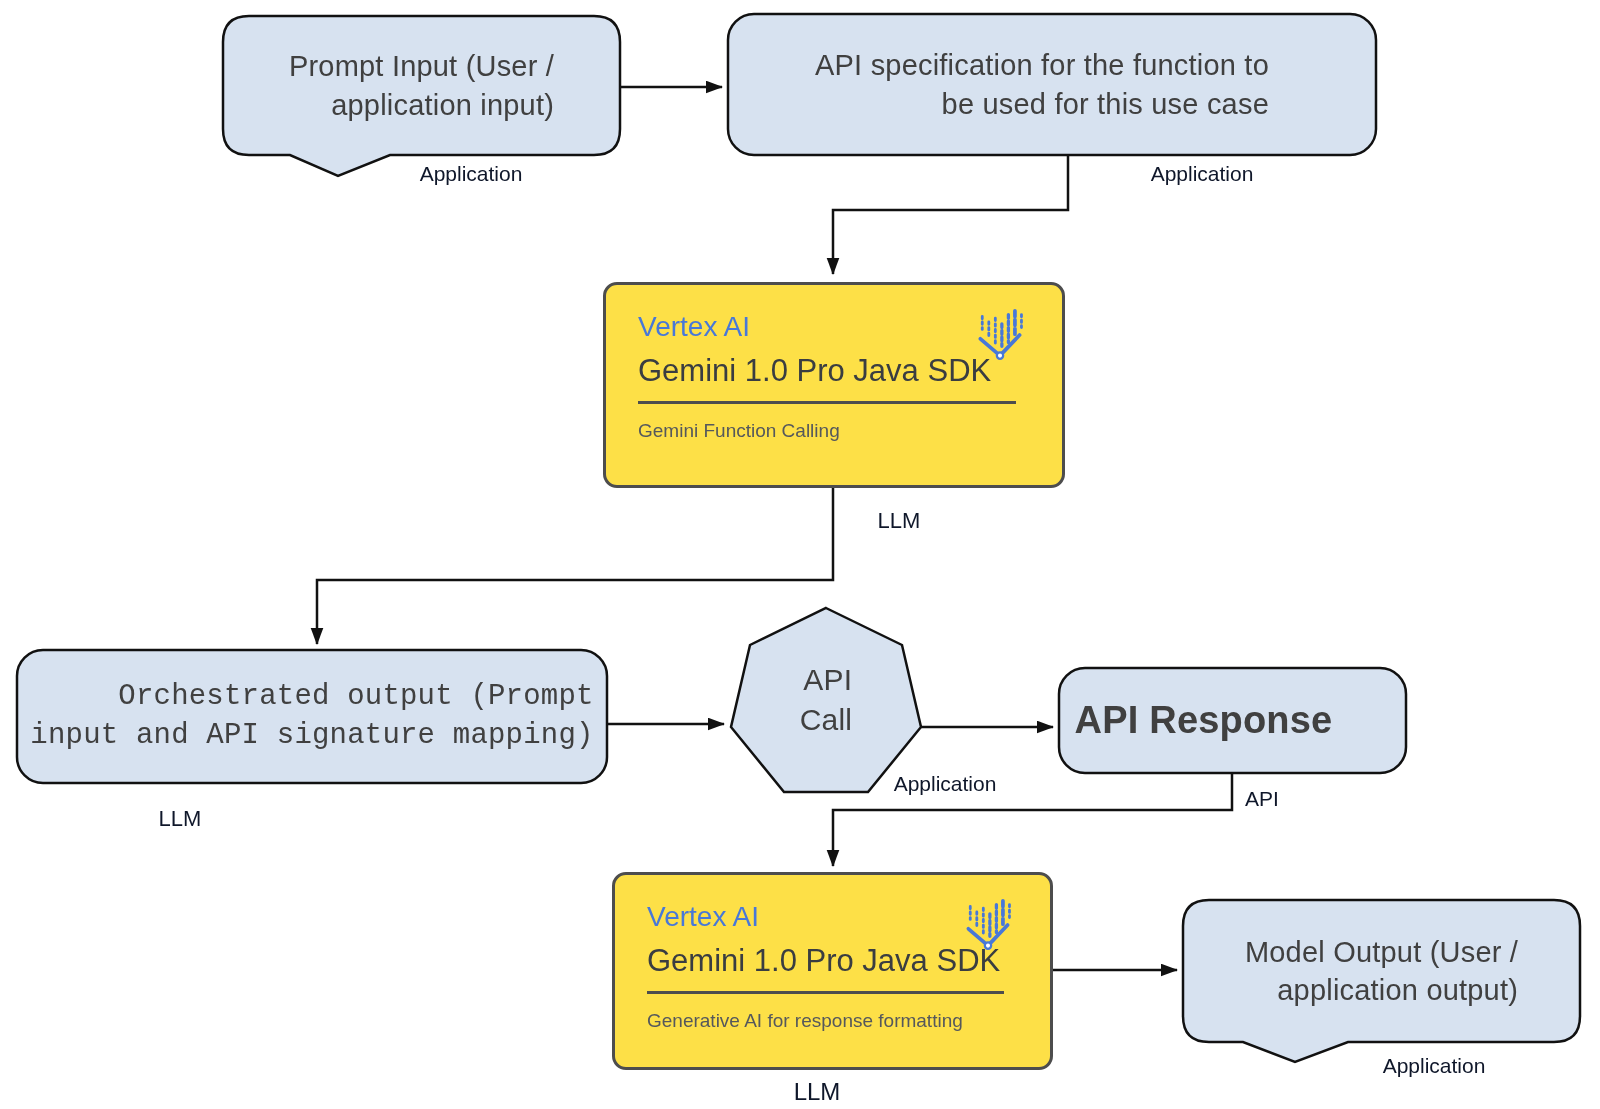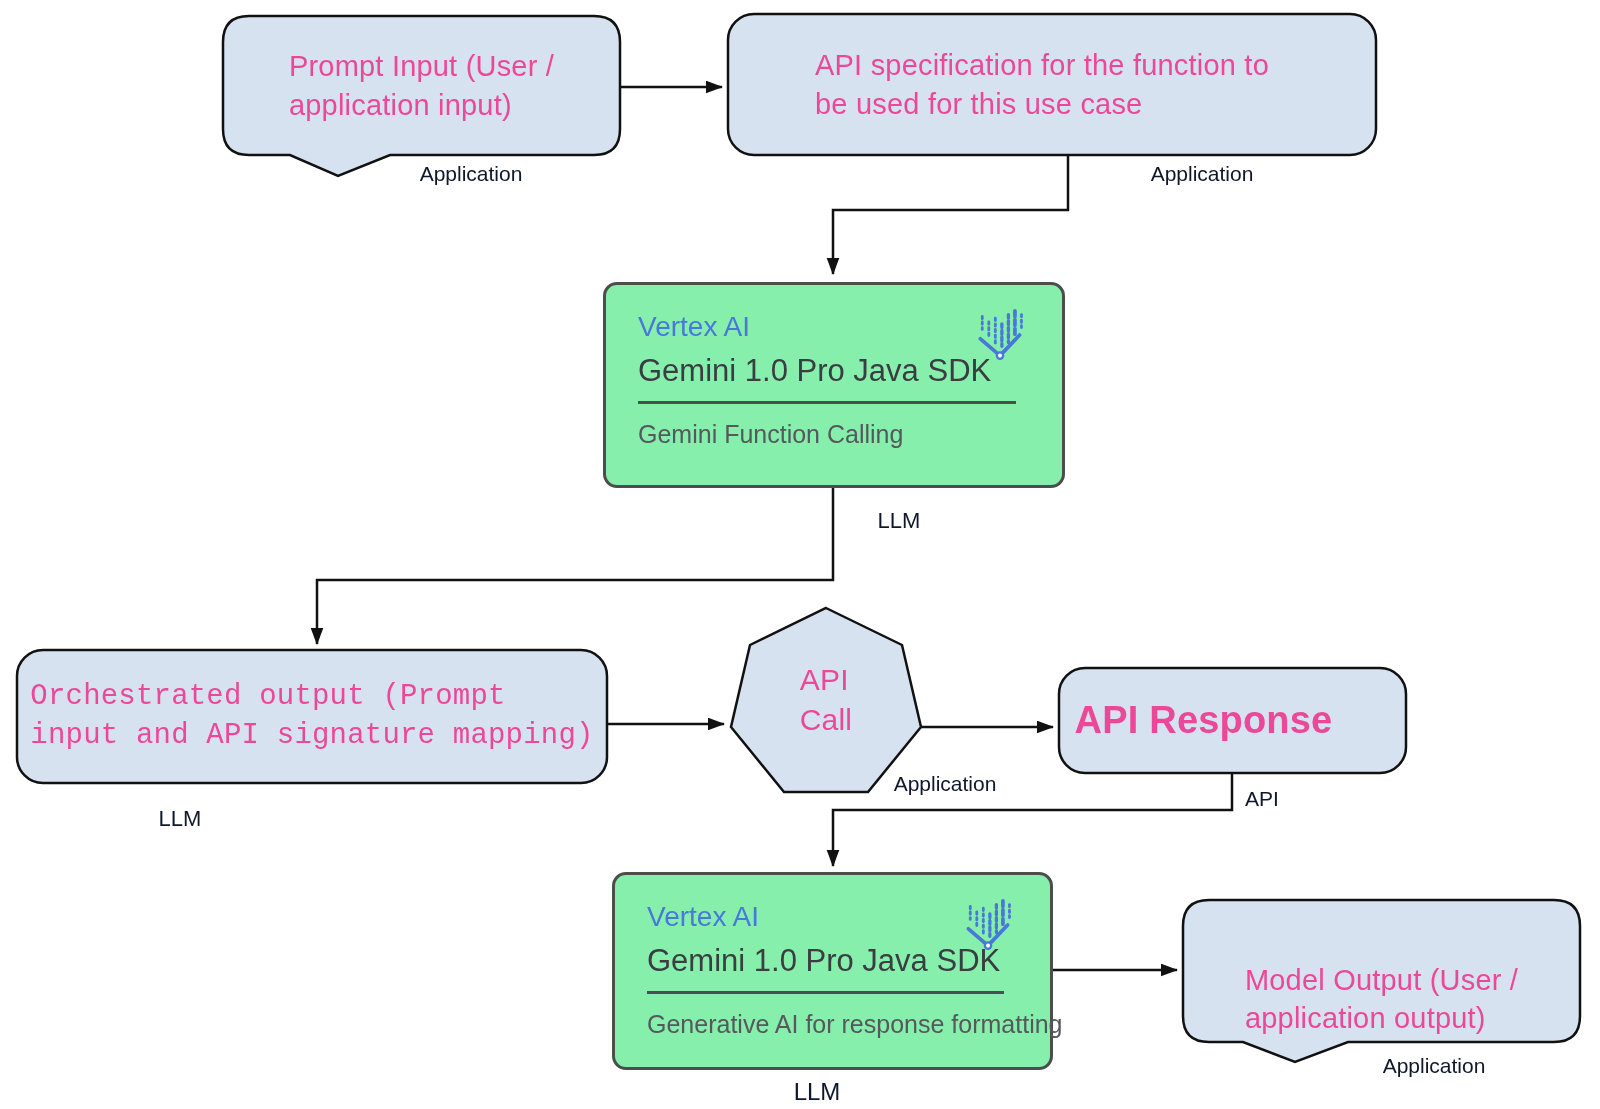--- a/index.html
+++ b/index.html
@@ -6,35 +6,35 @@
   .stage{
     position:relative;width:1600px;height:1109px;background:#ffffff;
     font-family:"Liberation Sans","DejaVu Sans",sans-serif;color:#111;
     overflow:hidden;
   }
   .layer{position:absolute;left:0;top:0;width:1600px;height:1109px;}
   .shape{fill:#d7e2f0;stroke:#111111;stroke-width:2.5px;}
   .connector{fill:none;stroke:#111111;stroke-width:2.5px;}
   .node-text{
     position:absolute;display:flex;align-items:center;justify-content:center;
-    text-align:left;white-space:pre-line;font-size:29px;line-height:1.32;
-    color:#ec4899;letter-spacing:0.2px;
+    text-align:right;white-space:pre-line;font-size:29px;line-height:1.32;
+    color:#404040;letter-spacing:0.2px;
   }
   .badge{
     position:absolute;display:flex;align-items:center;justify-content:center;
     font-size:21px;color:#0f172a;white-space:nowrap;
   }
   .card{
-    position:absolute;background:#86efac;border:3px solid#4d4d4d;border-radius:14px;
+    position:absolute;background:#fde047;border:3px solid#4d4d4d;border-radius:14px;
     box-sizing:border-box;padding:26px 44px 0 30px;
   }
   .card .brand{font-size:28px;color:#4878d8;margin:0 0 10px 2px;}
   .card .product{font-size:31px;color:#3a3d41;margin:2px 0 12px 2px;white-space:nowrap;}
   .card .divider{height:3px;background:#4d4d4d;margin:0 2px 16px 2px;}
-  .card .caption{font-size:25px;color:#55585c;margin:8px 0 0 2px;white-space:nowrap;}
+  .card .caption{font-size:19px;color:#55585c;margin:8px 0 0 2px;white-space:nowrap;}
   .card .logo{position:absolute;top:22px;right:34px;width:56px;height:58px;}
 </style>
 </head>
 <body>
 
 <div class="stage">
 
   <svg class="layer" viewBox="0 0 1600 1109">
     <defs>
       <marker id="arrow" markerWidth="9" markerHeight="7" refX="6.6" refY="2.6" orient="auto">
@@ -70,21 +70,21 @@
 be used for this use case</div>
 
   <div class="node-text" style="left:17px;top:650px;width:590px;height:133px;font-family:Liberation Mono, monospace;">Orchestrated output (Prompt
 input and API signature mapping)</div>
 
   <div class="node-text" style="left:726px;top:636px;width:200px;height:128px;font-size:30px;">API
 Call</div>
 
   <div class="node-text" style="left:1059px;top:668px;width:289px;height:105px;font-size:38px;font-weight:bold;">API Response</div>
 
-  <div class="node-text" style="left:1183px;top:900px;width:397px;height:142px;margin-top:28px;">Model Output (User /
+  <div class="node-text" style="left:1183px;top:900px;width:397px;height:142px;">Model Output (User /
 application output)</div>
 
   <div class="card" style="left:603px;top:282px;width:462px;height:206px;">
     <div class="brand">Vertex AI</div>
     <div class="product">Gemini 1.0 Pro Java SDK</div>
     <div class="divider"></div>
     <div class="caption">Gemini Function Calling</div>
     <svg class="logo" viewBox="0 0 60 62">
       <g stroke="#4878d8" stroke-linecap="round">
         <line x1="11" y1="10" x2="11" y2="24" stroke-width="3" stroke-dasharray="2.5,3.5"></line>

